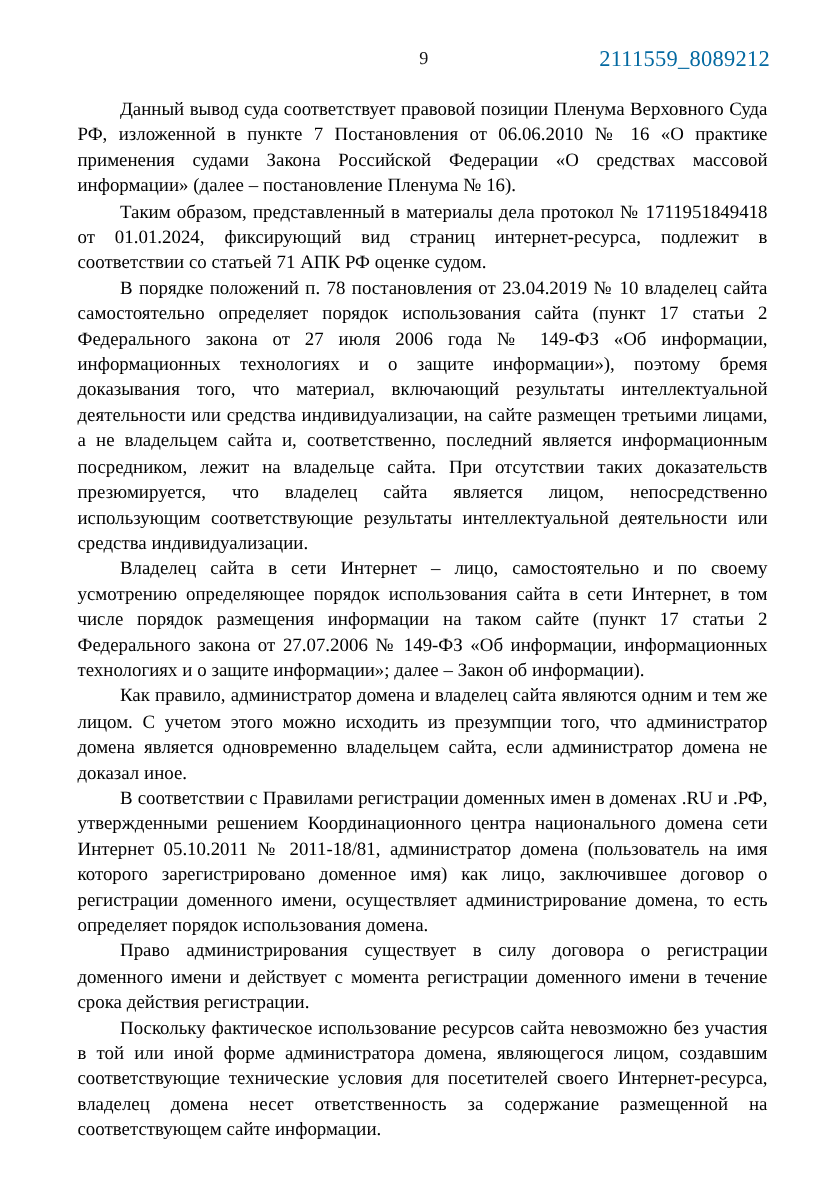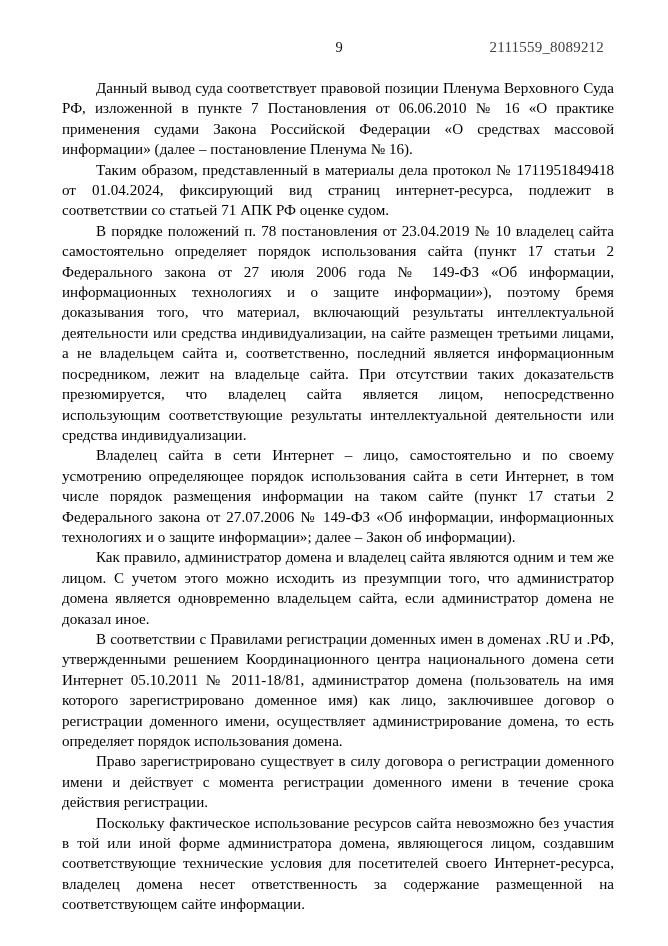--- a/index.html
+++ b/index.html
@@ -32,26 +32,26 @@
   .page-number {
     position: absolute;
     left: 50%;
     transform: translateX(-50%);
     font-size: 14.5px;
     line-height: 18px;
     color: #111;
   }
   .doc-id {
     position: absolute;
-    right: 12px;
+    right: 0;
     top: 0;
-    font-size: 15px;
+    font-size: 18px;
     line-height: 18px;
     letter-spacing: 0.2px;
-    color: #404040;
+    color: #0369a1;
   }
   .body-text {
     position: absolute;
     top: 78px;
     left: 62px;
     width: 552px;
   }
   .para {
     margin: 0 0 0 0;
     text-align: justify;
@@ -68,22 +68,22 @@
 
 <div class="page">
 
   <div class="header">
     <div class="page-number">9</div>
     <div class="doc-id">2111559_8089212</div>
   </div>
 
   <div class="body-text">
     <p class="para">Данный вывод суда соответствует правовой позиции Пленума Верховного Суда РФ, изложенной в пункте 7 Постановления от 06.06.2010 № 16 «О практике применения судами Закона Российской Федерации «О средствах массовой информации» (далее – постановление Пленума № 16).</p>
-    <p class="para">Таким образом, представленный в материалы дела протокол № 1711951849418 от 01.04.2024, фиксирующий вид страниц интернет-ресурса, подлежит в соответствии со статьей 71 АПК РФ оценке судом.</p>
+    <p class="para">Таким образом, представленный в материалы дела протокол № 1711951849418 от 01.01.2024, фиксирующий вид страниц интернет-ресурса, подлежит в соответствии со статьей 71 АПК РФ оценке судом.</p>
     <p class="para">В порядке положений п. 78 постановления от 23.04.2019 № 10 владелец сайта самостоятельно определяет порядок использования сайта (пункт 17 статьи 2 Федерального закона от 27 июля 2006 года № 149-ФЗ «Об информации, информационных технологиях и о защите информации»), поэтому бремя доказывания того, что материал, включающий результаты интеллектуальной деятельности или средства индивидуализации, на сайте размещен третьими лицами, а не владельцем сайта и, соответственно, последний является информационным посредником, лежит на владельце сайта. При отсутствии таких доказательств презюмируется, что владелец сайта является лицом, непосредственно использующим соответствующие результаты интеллектуальной деятельности или средства индивидуализации.</p>
     <p class="para">Владелец сайта в сети Интернет – лицо, самостоятельно и по своему усмотрению определяющее порядок использования сайта в сети Интернет, в том числе порядок размещения информации на таком сайте (пункт 17 статьи 2 Федерального закона от 27.07.2006 № 149-ФЗ «Об информации, информационных технологиях и о защите информации»; далее – Закон об информации).</p>
     <p class="para">Как правило, администратор домена и владелец сайта являются одним и тем же лицом. С учетом этого можно исходить из презумпции того, что администратор домена является одновременно владельцем сайта, если администратор домена не доказал иное.</p>
     <p class="para">В соответствии с Правилами регистрации доменных имен в доменах .RU и .РФ, утвержденными решением Координационного центра национального домена сети Интернет 05.10.2011 № 2011-18/81, администратор домена (пользователь на имя которого зарегистрировано доменное имя) как лицо, заключившее договор о регистрации доменного имени, осуществляет администрирование домена, то есть определяет порядок использования домена.</p>
-    <p class="para">Право зарегистрировано существует в силу договора о регистрации доменного имени и действует с момента регистрации доменного имени в течение срока действия регистрации.</p>
+    <p class="para">Право администрирования существует в силу договора о регистрации доменного имени и действует с момента регистрации доменного имени в течение срока действия регистрации.</p>
     <p class="para">Поскольку фактическое использование ресурсов сайта невозможно без участия в той или иной форме администратора домена, являющегося лицом, создавшим соответствующие технические условия для посетителей своего Интернет-ресурса, владелец домена несет ответственность за содержание размещенной на соответствующем сайте информации.</p>
   </div>
 
 </div>
 
 </body></html>

